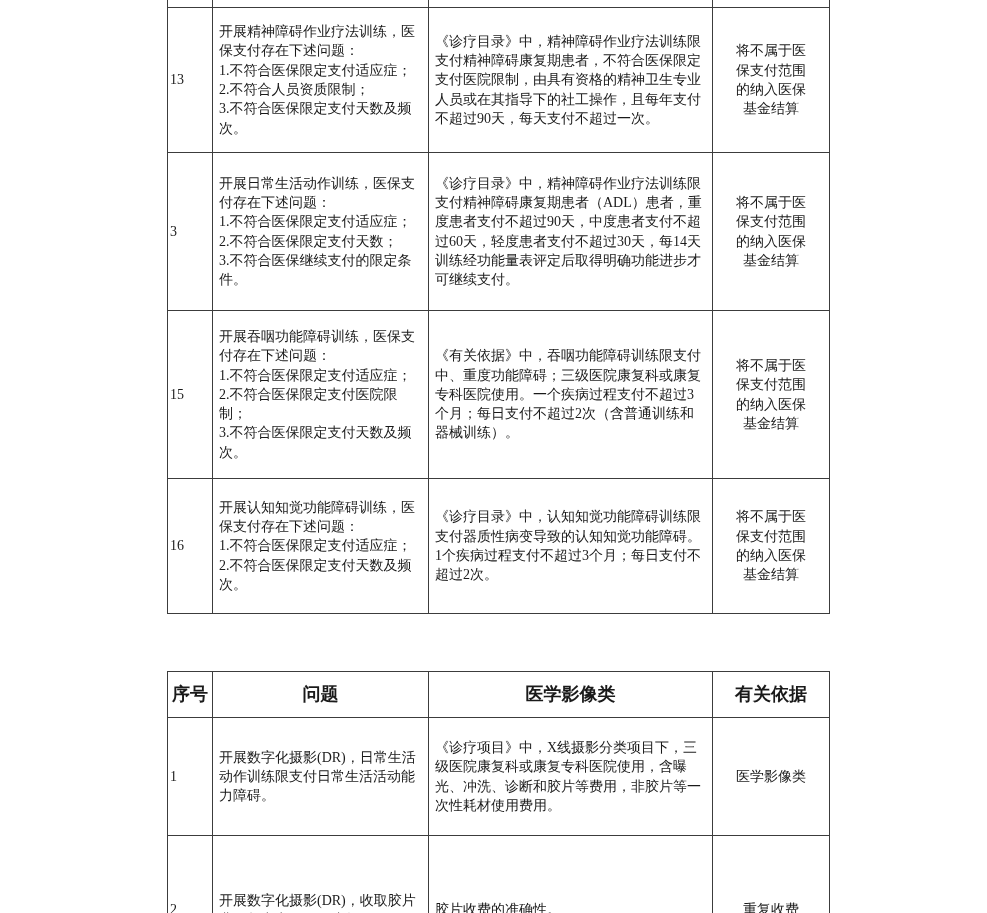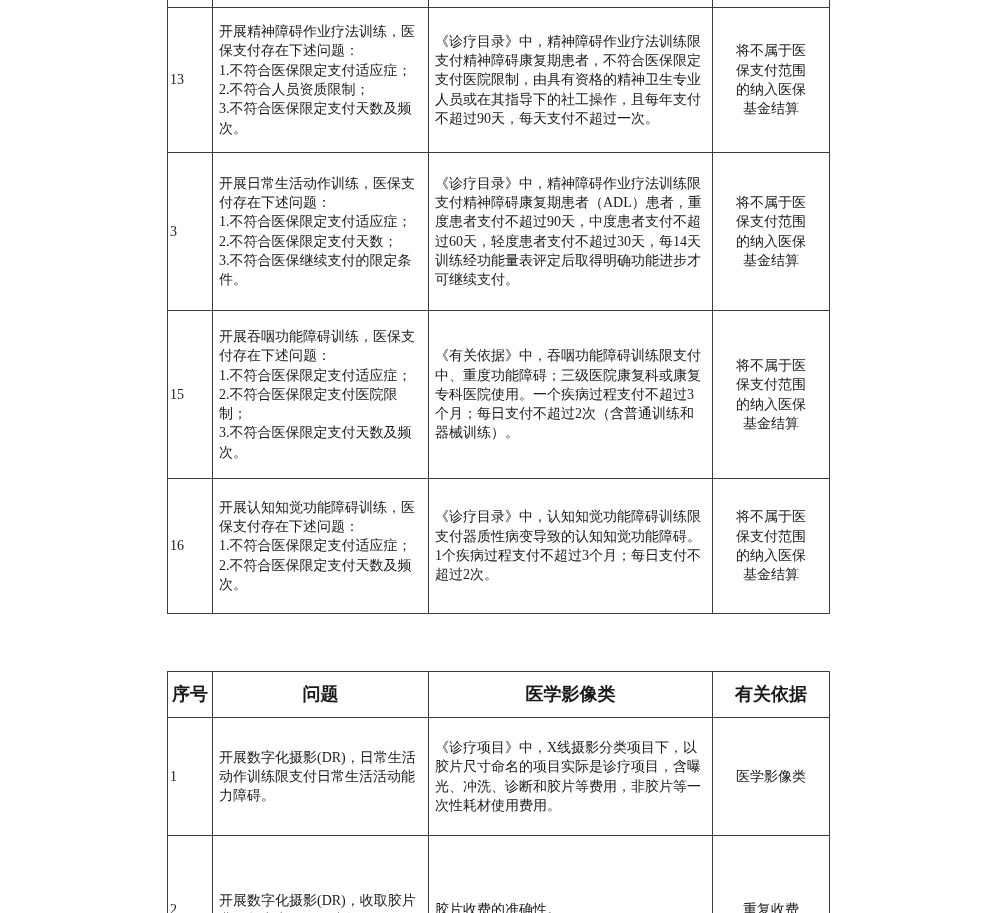--- a/index.html
+++ b/index.html
@@ -154,21 +154,21 @@
         <th>序号</th>
         <th>问题</th>
         <th>医学影像类</th>
         <th>有关依据</th>
       </tr>
     </thead>
     <tbody>
       <tr class="r1">
         <td class="no-cell">1</td>
         <td class="problem-cell">开展数字化摄影(DR)，日常生活动作训练限支付日常生活活动能力障碍。</td>
-        <td class="basis-cell">《诊疗项目》中，X线摄影分类项目下，以胶片尺寸命名的项目实际是诊疗项目，含曝光、冲洗、诊断和胶片等费用，非胶片等一次性耗材使用费用。</td>
+        <td class="basis-cell">《诊疗项目》中，X线摄影分类项目下，三级医院康复科或康复专科医院使用，含曝光、冲洗、诊断和胶片等费用，非胶片等一次性耗材使用费用。</td>
         <td class="violation-cell">医学影像类</td>
       </tr>
       <tr class="r2">
         <td class="no-cell">2</td>
         <td class="problem-cell">开展数字化摄影(DR)，收取胶片费用超出实际使用张数。</td>
         <td class="basis-cell">胶片收费的准确性。</td>
         <td class="violation-cell">重复收费</td>
       </tr>
     </tbody>
   </table>

